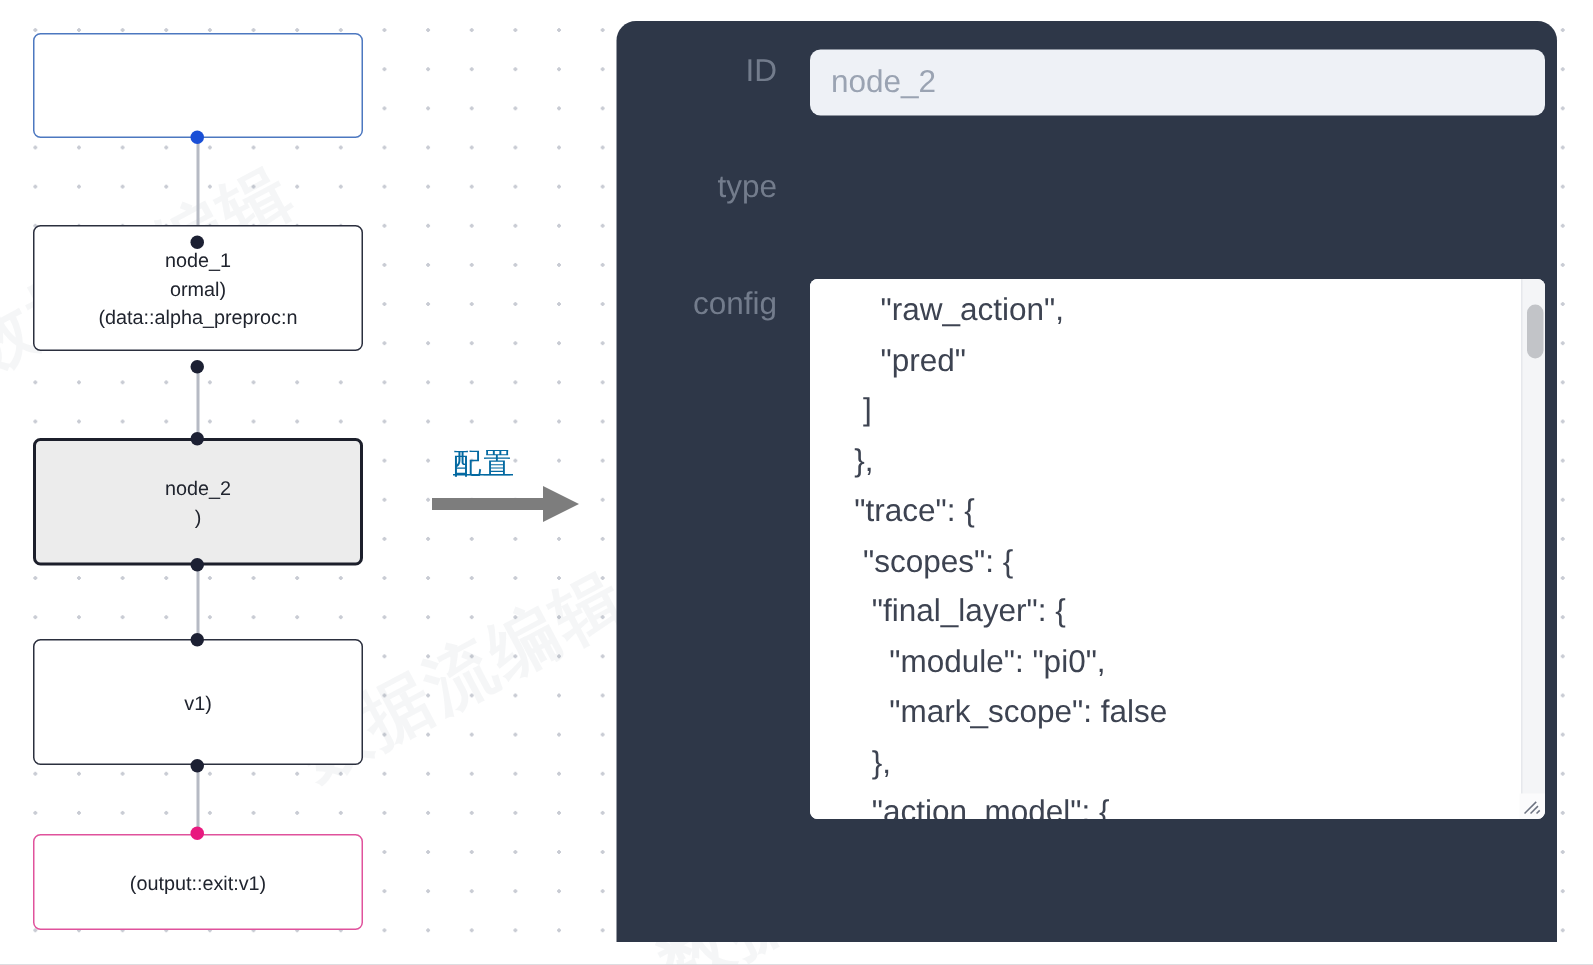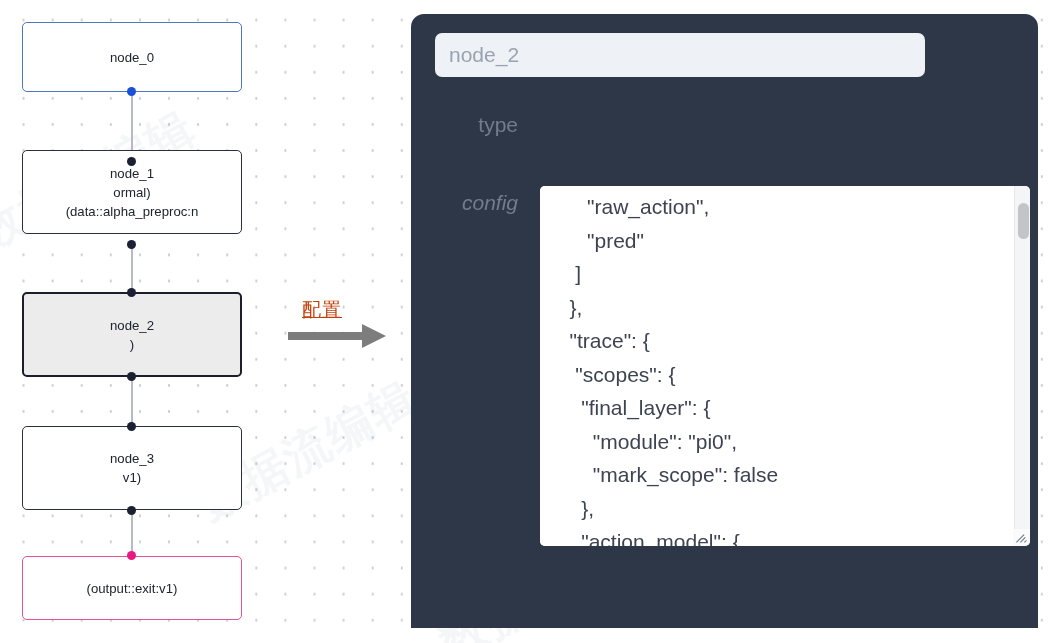--- a/index.html
+++ b/index.html
@@ -87,21 +87,21 @@
     position: absolute;
     width: 1.6px;
     background: #b6bac4;
     z-index: 2;
   }
 
   
   #transition-group { position: absolute; left: 288px; top: 298px; z-index: 5; }
   #transition-caption {
     font-size: 19px;
-    color: #c2410c;
+    color: #0369a1;
     letter-spacing: 1px;
     text-align: left;
     padding-left: 14px;
     line-height: 24px;
     text-decoration: underline;
   }
 
   
   #config-panel {
     position: absolute;
@@ -142,21 +142,21 @@
     outline: none;
   }
 
   #row-id    { left: 24px; top: 19px; }
   #row-id .field-input { width: 490px; height: 44px; line-height: 44px; }
 
   #row-type  { left: 24px; top: 96px; }
   #row-type .field-input { width: 490px; height: 44px; line-height: 44px; }
 
   #row-config { left: 24px; top: 172px; }
-  #row-config .field-label { line-height: 34px; font-style: italic; }
+  #row-config .field-label { line-height: 34px; }
 
   .textarea-shell {
     position: relative;
     width: 490px;
     height: 360px;
     background: #ffffff;
     border-radius: 5px;
     box-sizing: border-box;
     overflow: hidden;
   }
@@ -246,61 +246,60 @@
   <div class="watermark wm-c">数据流编辑</div>
   <div class="watermark wm-d">数据流编辑</div>
   <div class="watermark wm-e">数据流编辑</div>
 
   <div class="edge" style="left:131px; top:90px;  height:72px;"></div>
   <div class="edge" style="left:131px; top:243px; height:75px;"></div>
   <div class="edge" style="left:131px; top:375px; height:72px;"></div>
   <div class="edge" style="left:131px; top:509px; height:72px;"></div>
 
   <div class="node is-input" style="left:22px; top:22px; width:220px; height:70px;">
-    <span class="ln">node_0</span>
   </div>
   <div class="handle h-blue" style="left:127px; top:87px;"></div>
 
   <div class="node" style="left:22px; top:150px; width:220px; height:84px;">
     <span class="ln">node_1</span>
     <span class="ln">ormal)</span>
     <span class="ln">(data::alpha_preproc:n</span>
   </div>
   <div class="handle" style="left:127px; top:157px;"></div>
   <div class="handle" style="left:127px; top:240px;"></div>
 
   <div class="node is-selected" style="left:22px; top:292px; width:220px; height:85px;">
     <span class="ln">node_2</span>
     <span class="ln">)</span>
   </div>
   <div class="handle" style="left:127px; top:288px;"></div>
   <div class="handle" style="left:127px; top:372px;"></div>
 
   <div class="node" style="left:22px; top:426px; width:220px; height:84px;">
-    <span class="ln">node_3</span>
     <span class="ln">v1)</span>
   </div>
   <div class="handle" style="left:127px; top:422px;"></div>
   <div class="handle" style="left:127px; top:506px;"></div>
 
   <div class="node is-output" style="left:22px; top:556px; width:220px; height:64px;">
     <span class="ln">(output::exit:v1)</span>
   </div>
   <div class="handle h-pink" style="left:127px; top:551px;"></div>
 
   <div id="transition-group">
     <div id="transition-caption">配置</div>
     <svg width="100" height="28" viewBox="0 0 100 28">
       <path d="M0 10 L74 10 L74 2 L98 14 L74 26 L74 18 L0 18 Z" fill="#7d7d7d"></path>
     </svg>
   </div>
 
   <div id="config-panel">
 
     <div class="field-row" id="row-id">
+      <div class="field-label">ID</div>
       <input class="field-input" type="text" id="id-input" value="node_2" style="">
     </div>
 
     <div class="field-row" id="row-type">
       <div class="field-label">type</div>
     </div>
 
     <div class="field-row" id="row-config">
       <div class="field-label">config</div>
       <div class="textarea-shell">

